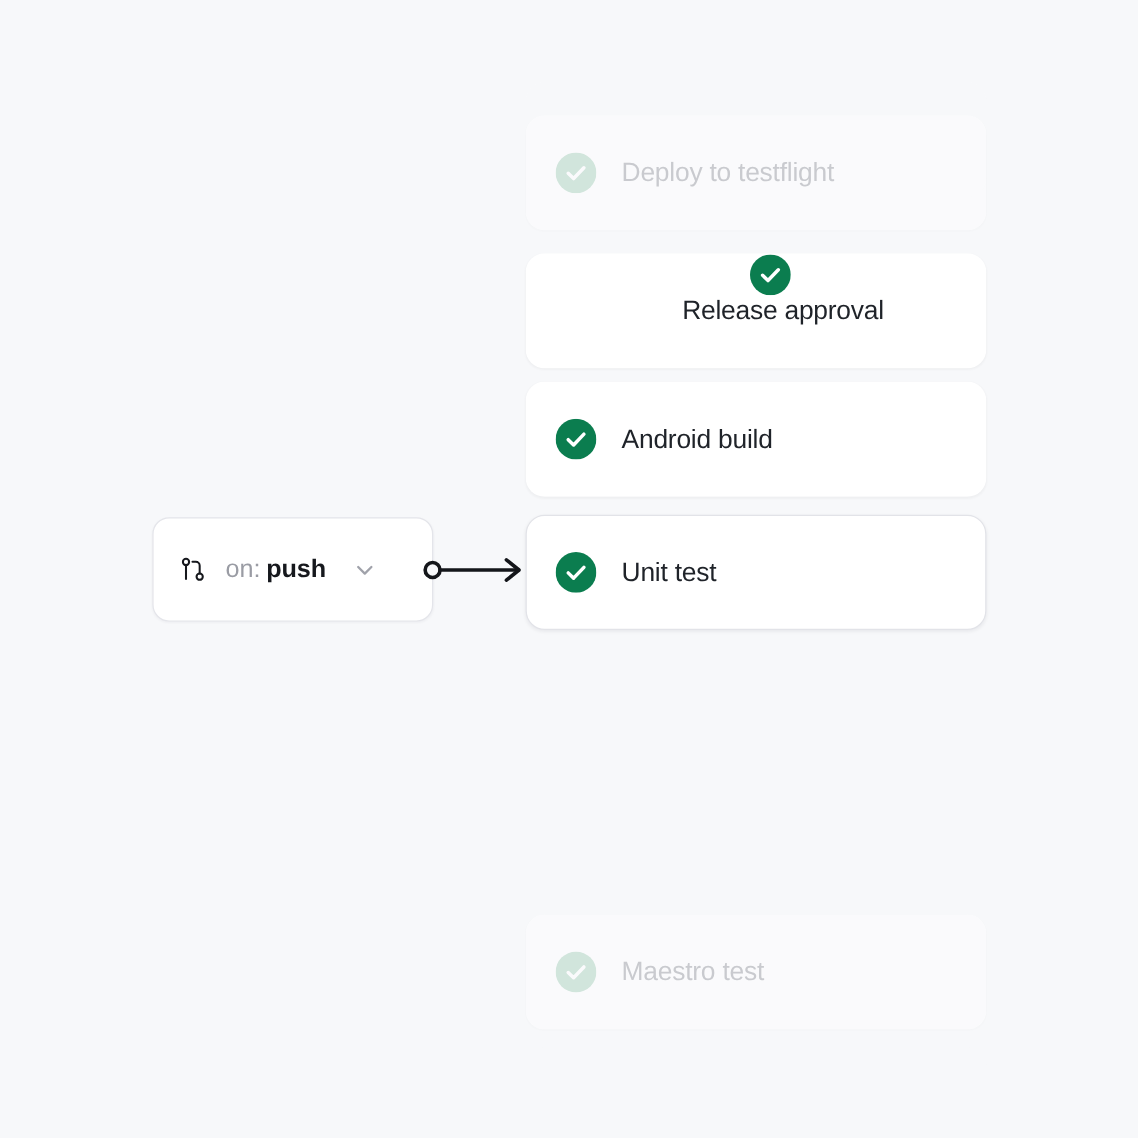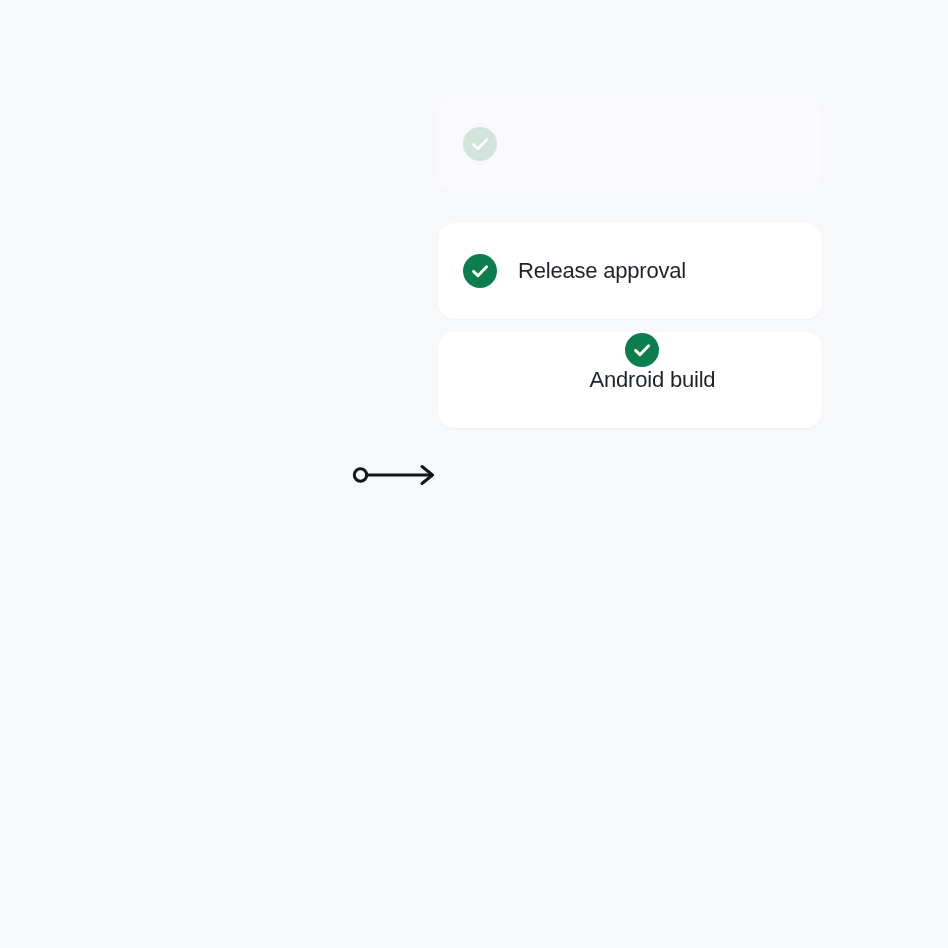--- a/index.html
+++ b/index.html
@@ -121,51 +121,84 @@
 
   
   .step-card.fade-strong { opacity: 0.42; }
   .step-card.fade-ghost { opacity: 0.05; }
 </style>
 </head>
 <body>
 
 <div id="canvas">
 
+  <div id="trigger-node">
+    <span class="git-icon">
+      <svg viewBox="0 0 22 22" width="22" height="22" fill="none" stroke="#16181d" stroke-width="1.7" stroke-linecap="round" stroke-linejoin="round">
+        <circle cx="5" cy="4.3" r="2.6"></circle>
+        <line x1="5" y1="6.9" x2="5" y2="18.5"></line>
+        <circle cx="16.4" cy="16.6" r="2.6"></circle>
+        <path d="M16.4 14 V7.4 A3.2 3.2 0 0 0 13.2 4.2 H10.4"></path>
+      </svg>
+    </span>
+    <span class="trigger-label">
+      <span class="trigger-prefix">on:</span><span class="trigger-value">push</span>
+    </span>
+    <span class="chev">
+      <svg viewBox="0 0 20 20" width="20" height="20" fill="none" stroke="#a0a2aa" stroke-width="1.9" stroke-linecap="round" stroke-linejoin="round">
+        <path d="M4.5 7.5 L10 13 L15.5 7.5"></path>
+      </svg>
+    </span>
+  </div>
 
   <div id="connector">
     <svg width="92" height="38" viewBox="0 0 92 38" fill="none">
       <circle cx="8.5" cy="19" r="6.2" fill="#f7f8fa" stroke="#14161a" stroke-width="3"></circle>
       <line x1="14.7" y1="19" x2="80" y2="19" stroke="#14161a" stroke-width="3" stroke-linecap="round"></line>
       <path d="M70 10.5 L80.5 19 L70 27.5" stroke="#14161a" stroke-width="3" stroke-linecap="round" stroke-linejoin="round" fill="none"></path>
     </svg>
   </div>
 
   <div id="step-list">
       <div class="step-card fade-ghost" style="top: 68px;">
         <span class="step-label"></span>
       </div>
       <div class="step-card fade-strong" style="top: 96px;">
         <span class="check"><svg viewBox="0 0 34 34" width="34" height="34">
             <circle cx="17" cy="17" r="17" fill="#9ecbb4"></circle>
             <path d="M10.5 17.4 L15 21.8 L23.6 12.8" fill="none" stroke="#ffffff" stroke-width="2.9" stroke-linecap="round" stroke-linejoin="round"></path>
           </svg></span>
-      </div>
-      <div class="step-card " style="top: 223px;">
+        <span class="step-label" style="color: rgb(139, 141, 149);">Deploy to testflight</span>
+      </div>
+      <div class="step-card " style="top: 211px; flex-direction: column;">
         <span class="check"><svg viewBox="0 0 34 34" width="34" height="34">
             <circle cx="17" cy="17" r="17" fill="#0b7d4f"></circle>
             <path d="M10.5 17.4 L15 21.8 L23.6 12.8" fill="none" stroke="#ffffff" stroke-width="2.9" stroke-linecap="round" stroke-linejoin="round"></path>
           </svg></span>
         <span class="step-label">Release approval</span>
       </div>
-      <div class="step-card " style="top: 332px; flex-direction: column;">
+      <div class="step-card " style="top: 318px;">
         <span class="check"><svg viewBox="0 0 34 34" width="34" height="34">
             <circle cx="17" cy="17" r="17" fill="#0b7d4f"></circle>
             <path d="M10.5 17.4 L15 21.8 L23.6 12.8" fill="none" stroke="#ffffff" stroke-width="2.9" stroke-linecap="round" stroke-linejoin="round"></path>
           </svg></span>
         <span class="step-label">Android build</span>
+      </div>
+      <div class="step-card selected" style="top: 429px;">
+        <span class="check"><svg viewBox="0 0 34 34" width="34" height="34">
+            <circle cx="17" cy="17" r="17" fill="#0b7d4f"></circle>
+            <path d="M10.5 17.4 L15 21.8 L23.6 12.8" fill="none" stroke="#ffffff" stroke-width="2.9" stroke-linecap="round" stroke-linejoin="round"></path>
+          </svg></span>
+        <span class="step-label">Unit test</span>
+      </div>
+      <div class="step-card fade-strong" style="top: 762px;">
+        <span class="check"><svg viewBox="0 0 34 34" width="34" height="34">
+            <circle cx="17" cy="17" r="17" fill="#9ecbb4"></circle>
+            <path d="M10.5 17.4 L15 21.8 L23.6 12.8" fill="none" stroke="#ffffff" stroke-width="2.9" stroke-linecap="round" stroke-linejoin="round"></path>
+          </svg></span>
+        <span class="step-label" style="color: rgb(139, 141, 149);">Maestro test</span>
       </div>
       <div class="step-card fade-ghost" style="top: 873px;">
         <span class="step-label"></span>
       </div>
     </div>
 
 </div>
 
 </body></html>

